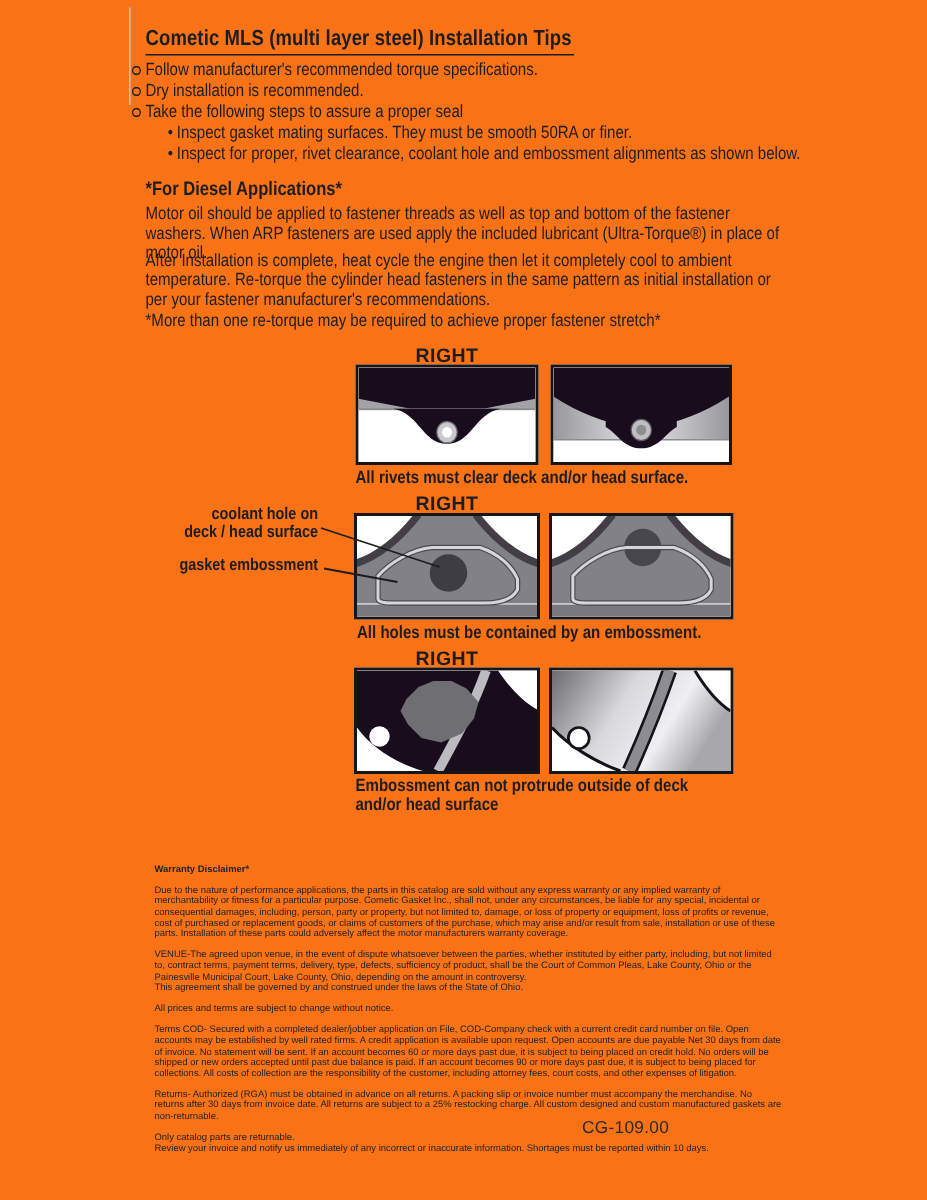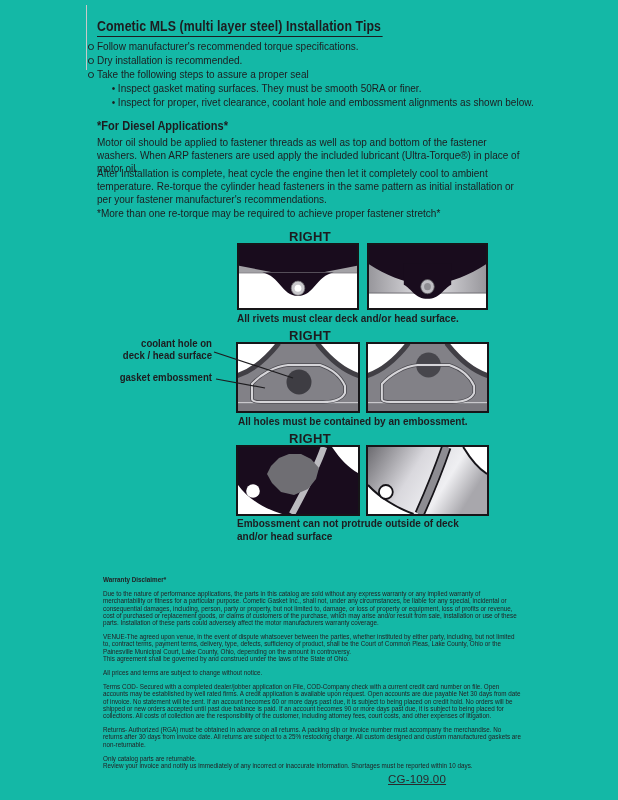--- a/index.html
+++ b/index.html
@@ -1,51 +1,51 @@
 <!DOCTYPE html>
 <html><head>
 <meta charset="utf-8">
 <style>
   html,body{margin:0;padding:0;background:#ffffff;}
   body{width:618px;height:800px;position:relative;font-family:"Liberation Sans",sans-serif;color:#1d1c1f;}
-  .page{position:absolute;inset:0;background:#14b8a6;overflow:hidden;}
+  .page{position:absolute;inset:0;background:#f97316;overflow:hidden;}
   .squash{transform:scaleX(0.85);transform-origin:0 0;}
   .squash-r{transform:scaleX(0.85);transform-origin:100% 0;}
   .edge-line{position:absolute;left:86px;top:5px;width:1px;height:65px;background:#c9c9c9;}
   .title{position:absolute;left:97px;top:18px;margin:0;font-size:14.5px;font-weight:700;letter-spacing:.1px;
          border-bottom:1.5px solid #1d1c1f;padding:0 2px 2px 0;white-space:nowrap;}
   .bullets{position:absolute;left:88px;top:39px;width:620px;font-size:11.8px;line-height:14px;}
   .b-row{display:flex;align-items:flex-start;white-space:nowrap;}
   .b-row.sub{margin-left:28px;}
   .b-circ{width:4.5px;height:4.5px;border:1px solid #1d1c1f;border-radius:50%;margin:4.5px 4px 0 0;flex:0 0 auto;}
   .b-dot{margin-right:3px;font-size:11.8px;}
   .diesel-h{position:absolute;left:97px;top:118px;margin:0;font-size:13px;font-weight:700;white-space:nowrap;}
   .body-p{position:absolute;left:97px;width:505px;margin:0;font-size:11.8px;line-height:13px;}
   .p1{top:136px;} .p2{top:167px;} .p3{top:207px;white-space:nowrap;}
   .fig-label{position:absolute;transform:translateX(-50%);font-size:13px;font-weight:700;letter-spacing:.3px;white-space:nowrap;}
   .fl1{top:229px;} .fl2{top:328px;} .fl3{top:431px;}
-  .cx1{left:310px;} .cx2{left:427px;margin-top:23px;}
+  .cx1{left:298px;} .cx2{left:427px;margin-top:23px;}
   .panel{position:absolute;box-sizing:border-box;background:#fff;}
   .bd25{border:2.5px solid #161518;} .bd2{border:2px solid #161518;}
   .panel svg{display:block;width:100%;height:100%;}
   .f1a{left:237px;top:243px;width:122px;height:67px;}
   .f1b{left:367px;top:243px;width:121px;height:67px;}
   .f2a{left:236px;top:342px;width:124px;height:71px;}
   .f2b{left:366px;top:342px;width:123px;height:71px;}
   .f3a{left:236px;top:445px;width:124px;height:71px;}
   .f3b{left:366px;top:445px;width:123px;height:71px;}
   .caption{position:absolute;font-size:11.8px;font-weight:700;white-space:nowrap;line-height:12.5px;}
   .cap1{left:237px;top:312px;} .cap2{left:238px;top:415px;} .cap3{left:237px;top:517px;}
   .ann{position:absolute;left:96px;width:116px;text-align:right;font-size:11.3px;font-weight:700;line-height:11.5px;}
   .ann1{top:338px;} .ann2{top:372px;}
   .leaders{position:absolute;left:0;top:0;width:618px;height:800px;pointer-events:none;z-index:5;}
   .legal{position:absolute;left:103px;top:576px;width:418px;font-size:6.3px;line-height:7.2px;color:#232225;}
   .legal h3{margin:0 0 7px 0;font-size:6.3px;font-weight:700;}
   .legal p{margin:0 0 7px 0;} .legal p.tight{margin-bottom:0;}
-  .footer-code{position:absolute;left:388px;top:773px;font-size:11.5px;letter-spacing:.2px;color:#2a292c;text-decoration:underline;}
+  .footer-code{position:absolute;left:388px;top:746px;font-size:11.5px;letter-spacing:.2px;color:#2a292c;}
 </style>
 </head>
 <body>
 
 <div class="page">
 
   <div class="edge-line"></div>
 
   <h1 class="title squash">Cometic MLS (multi layer steel) Installation Tips</h1>
 

